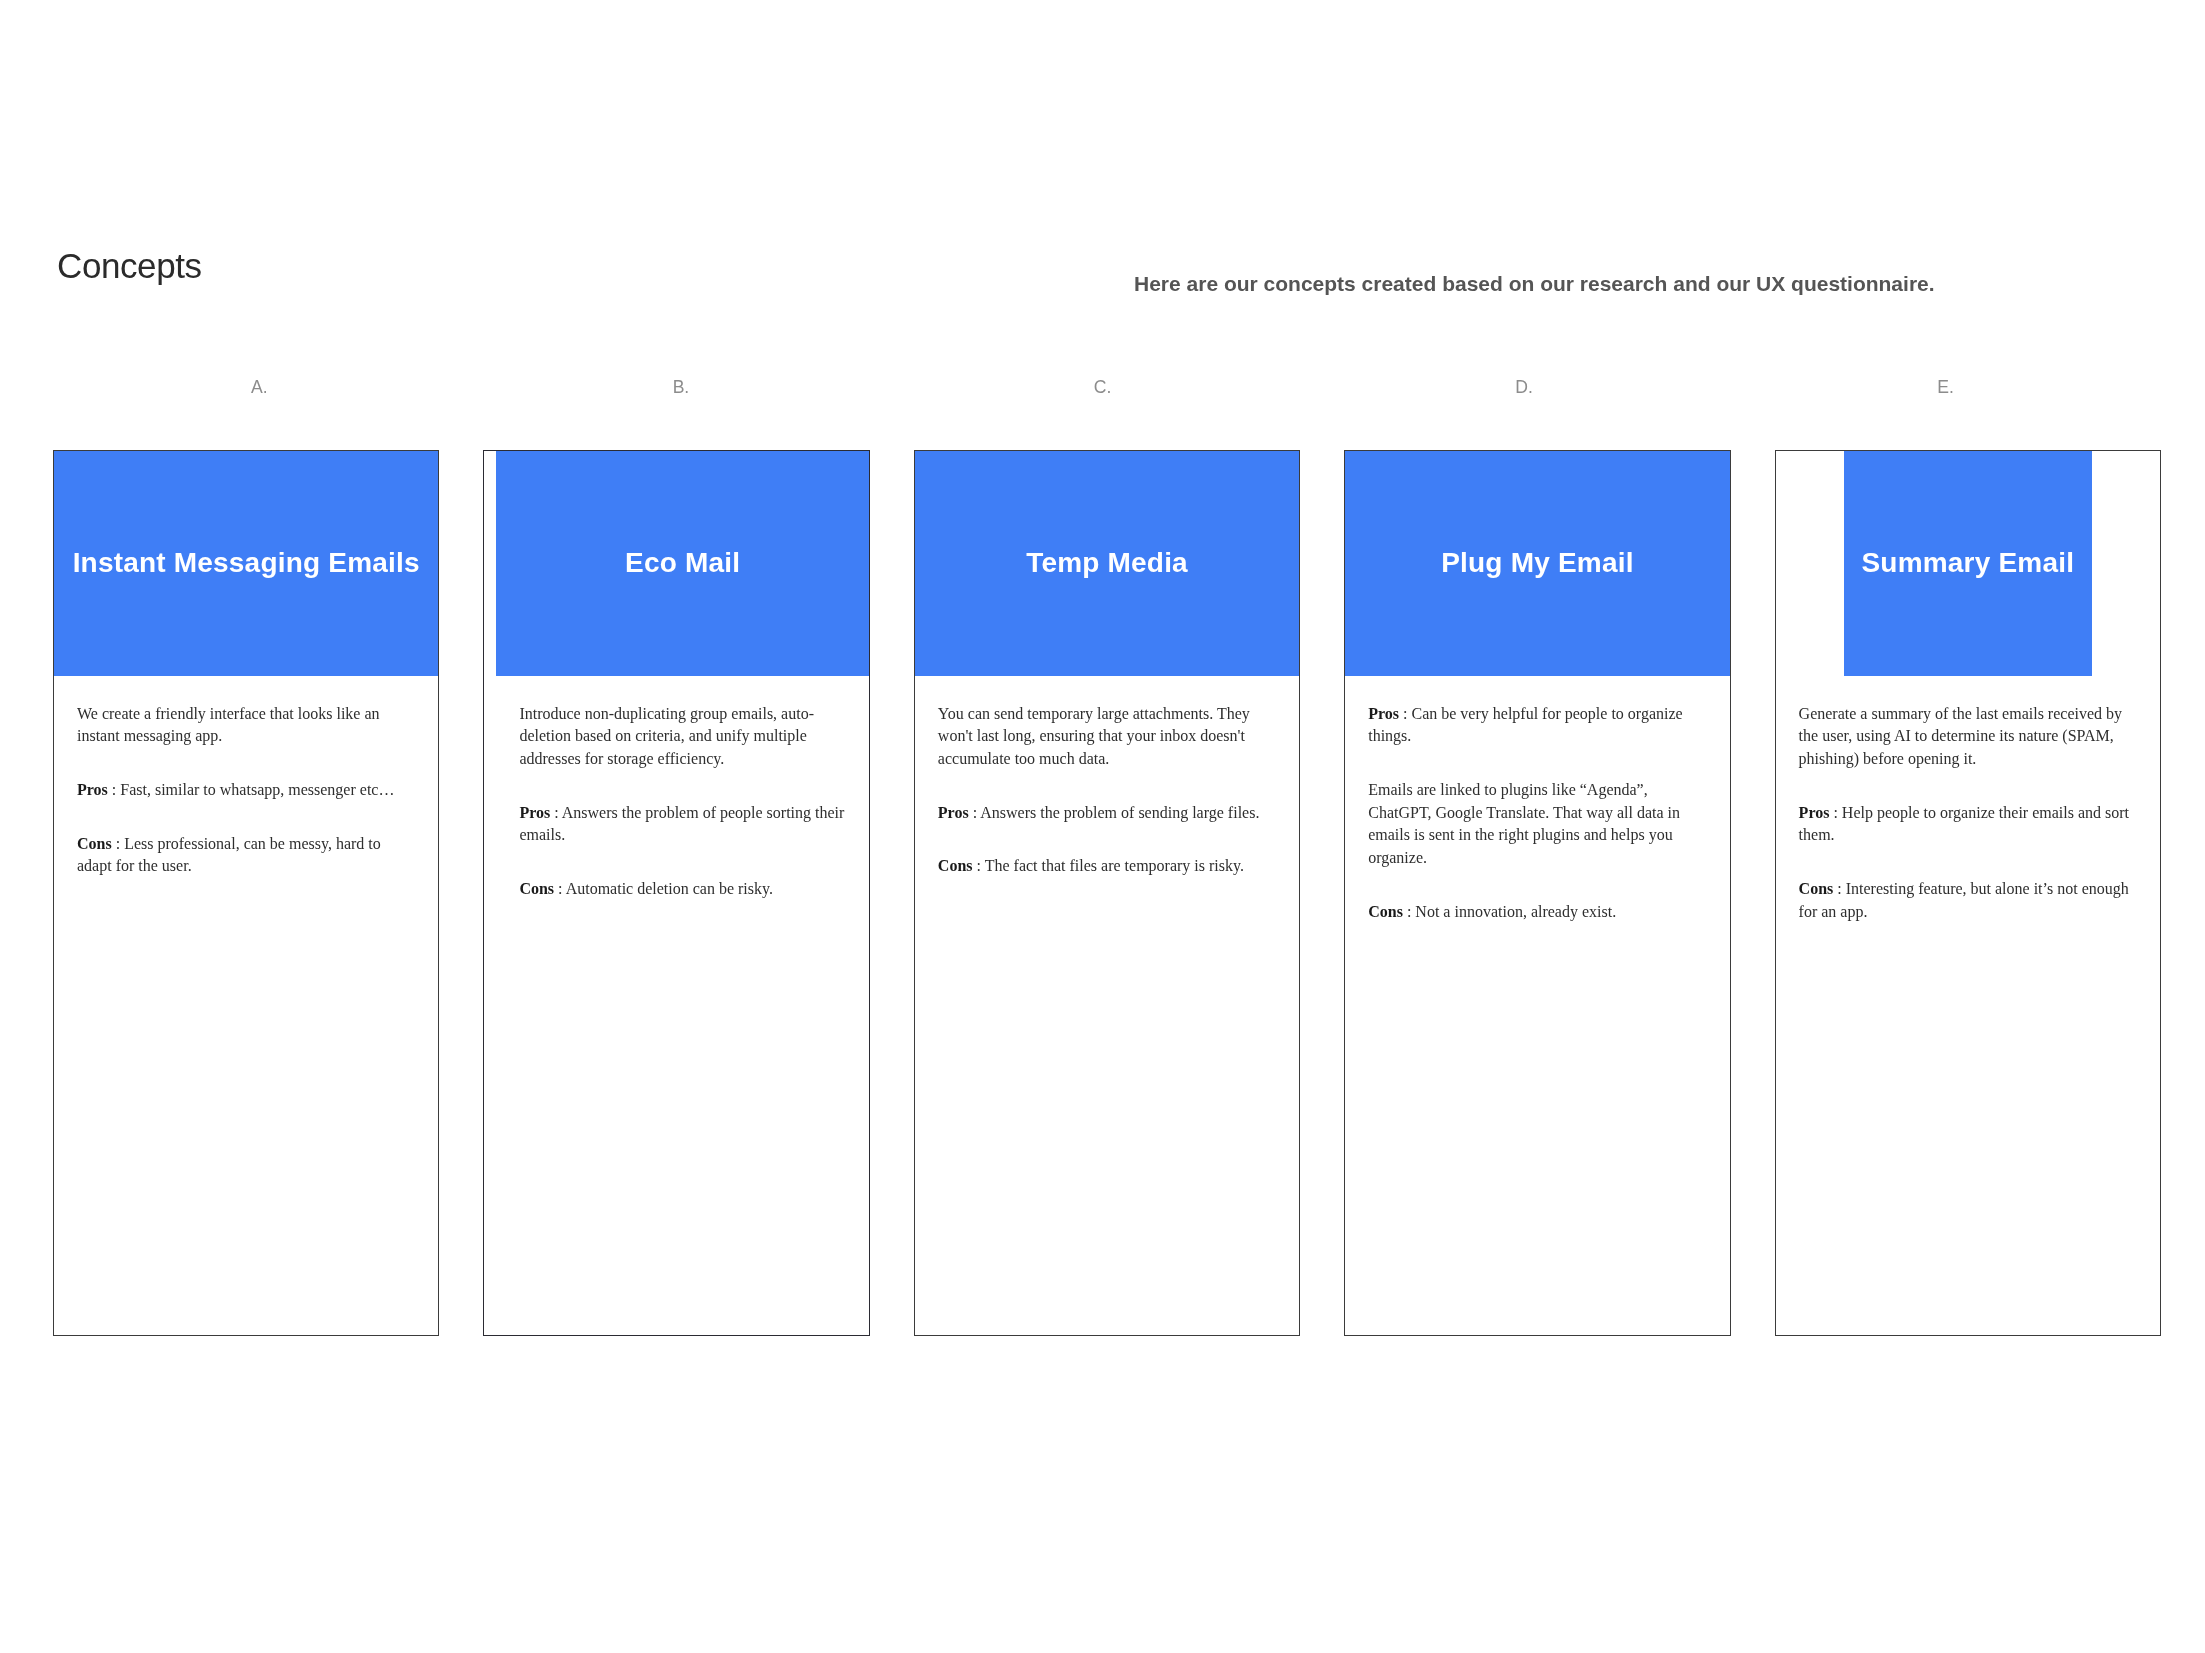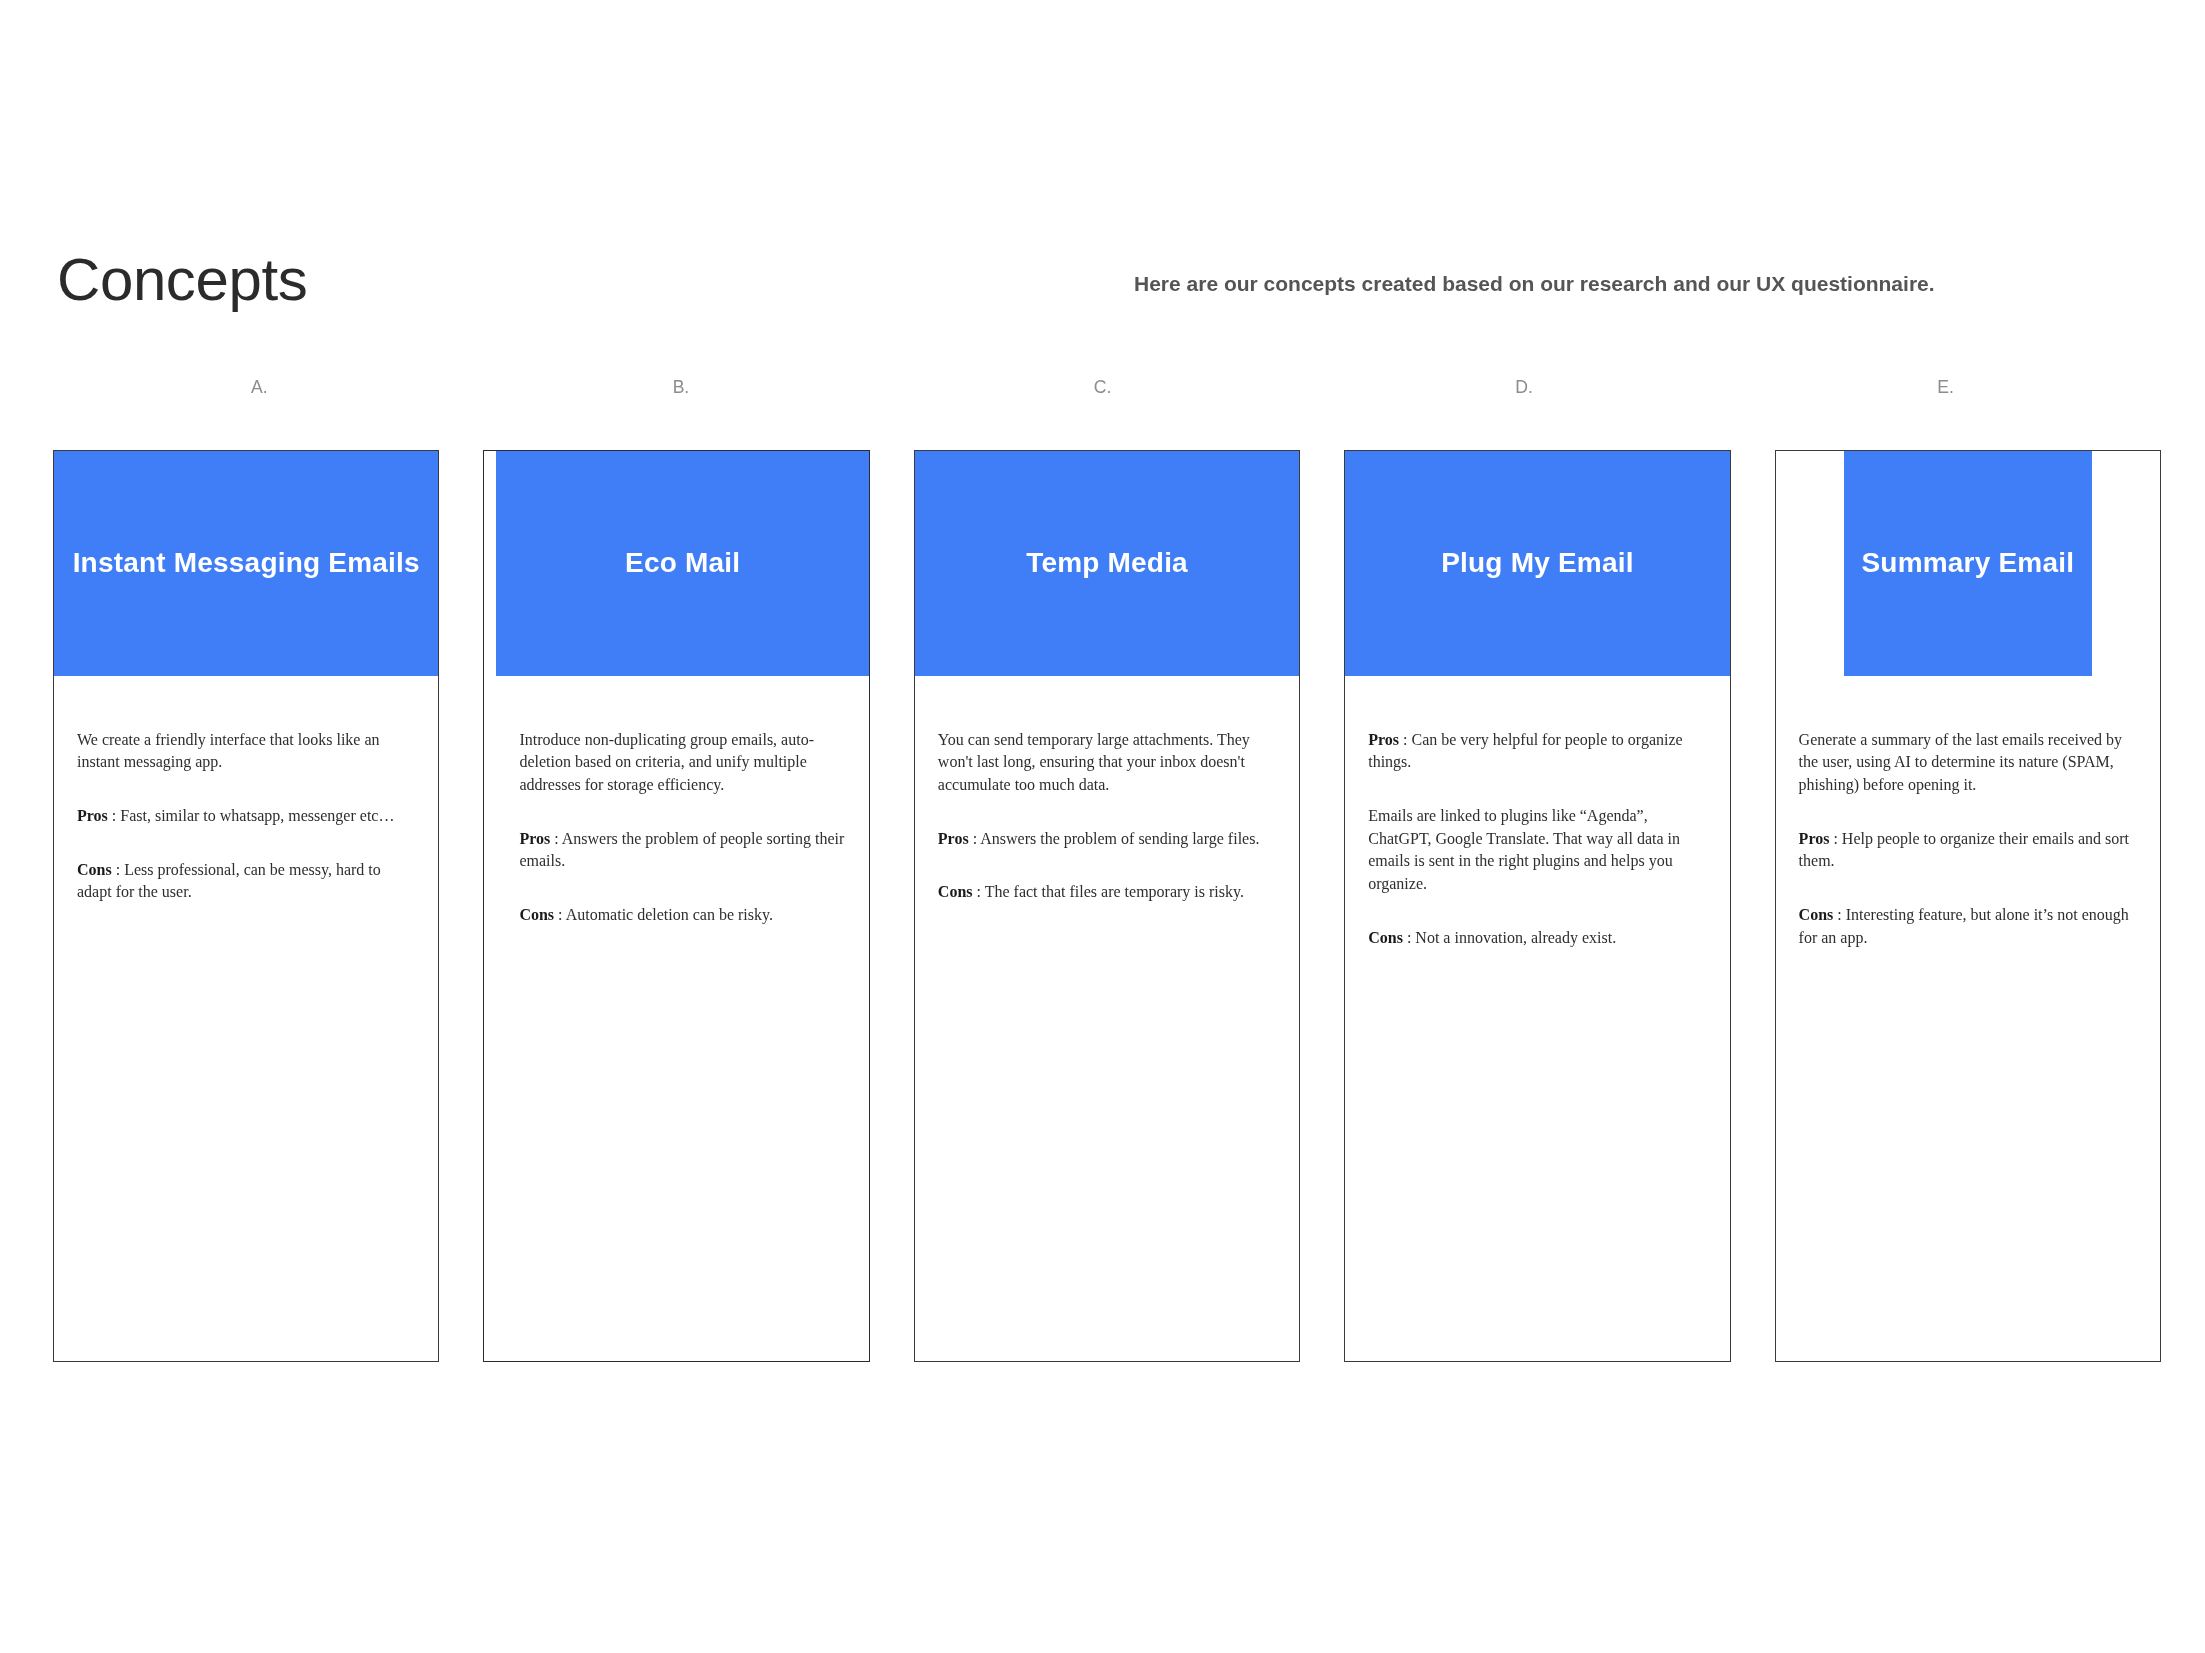--- a/index.html
+++ b/index.html
@@ -26,21 +26,21 @@
     position: absolute;
     left: 0;
     top: 247px;
     width: 2205px;
     height: 79px;
   }
   .page-title {
     position: absolute;
     left: 57px;
     top: 0px;
-    font-size: 60px;
+    font-size: 35px;
     font-weight: 400;
     color: #2b2b2b;
     letter-spacing: -0.4px;
     line-height: 1.1;
     white-space: nowrap;
   }
   .page-subtitle {
     position: absolute;
     left: 1134px;
     top: 23px;
@@ -79,21 +79,20 @@
     display: flex;
   }
   .card {
     width: 388px;
     margin-right: 44px;
     background: #ffffff;
     border: 1.3px solid #3b3b3b;
     box-sizing: border-box;
     display: flex;
     flex-direction: column;
-    gap: 26px;
   }
   .card:last-child { margin-right: 0; align-items: center; }
 
   .card-header {
     background: #3f7ef6;
     height: 225px;
     display: flex;
     align-items: center;
     justify-content: center;
     box-sizing: border-box;

